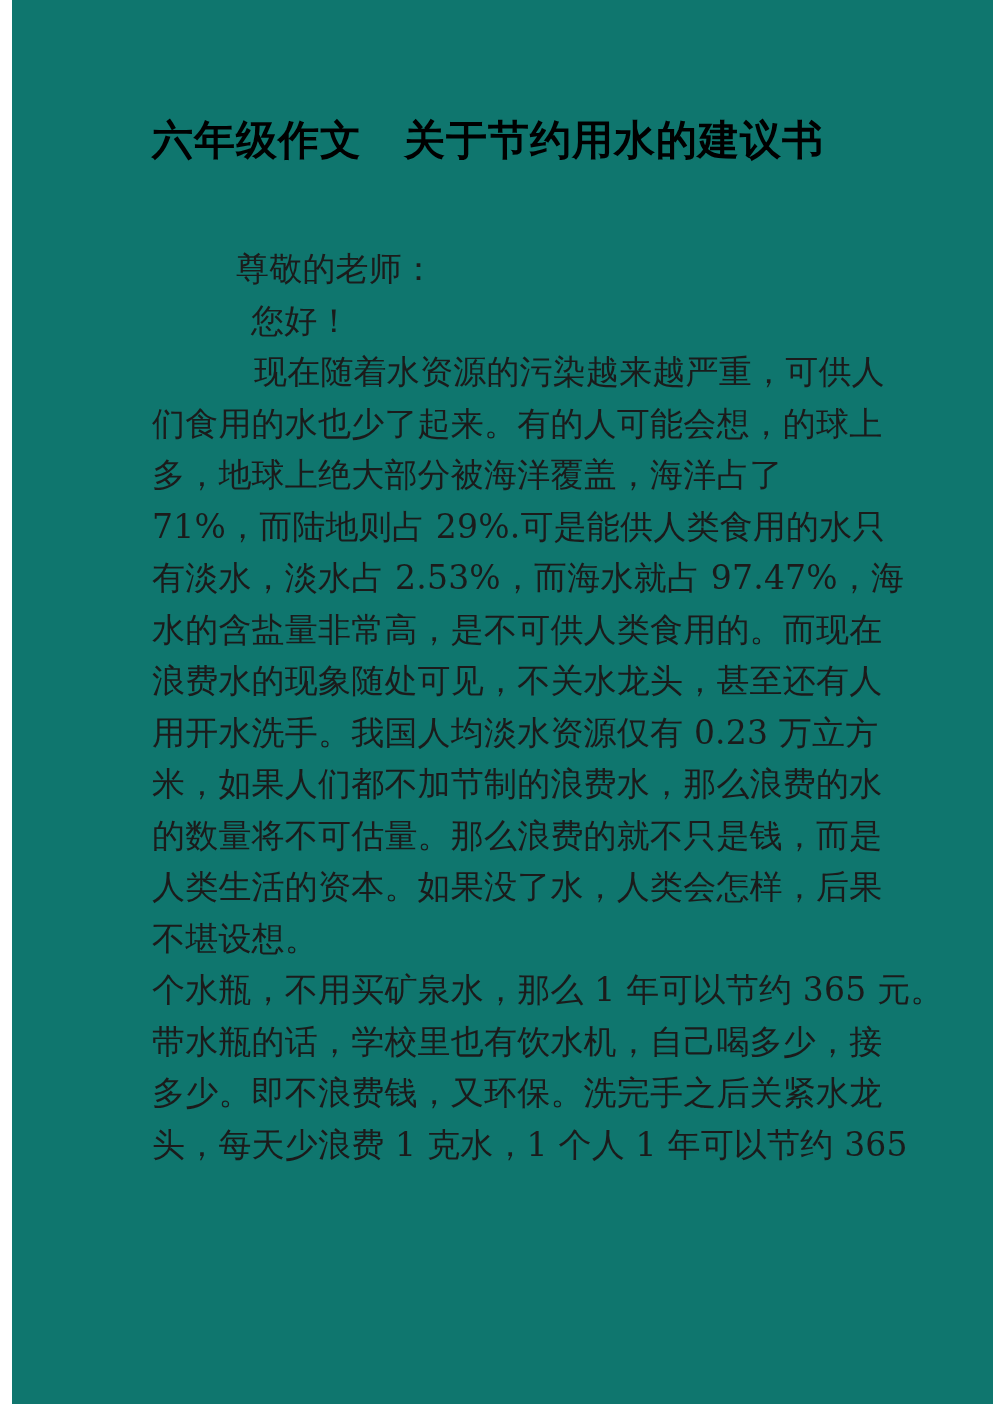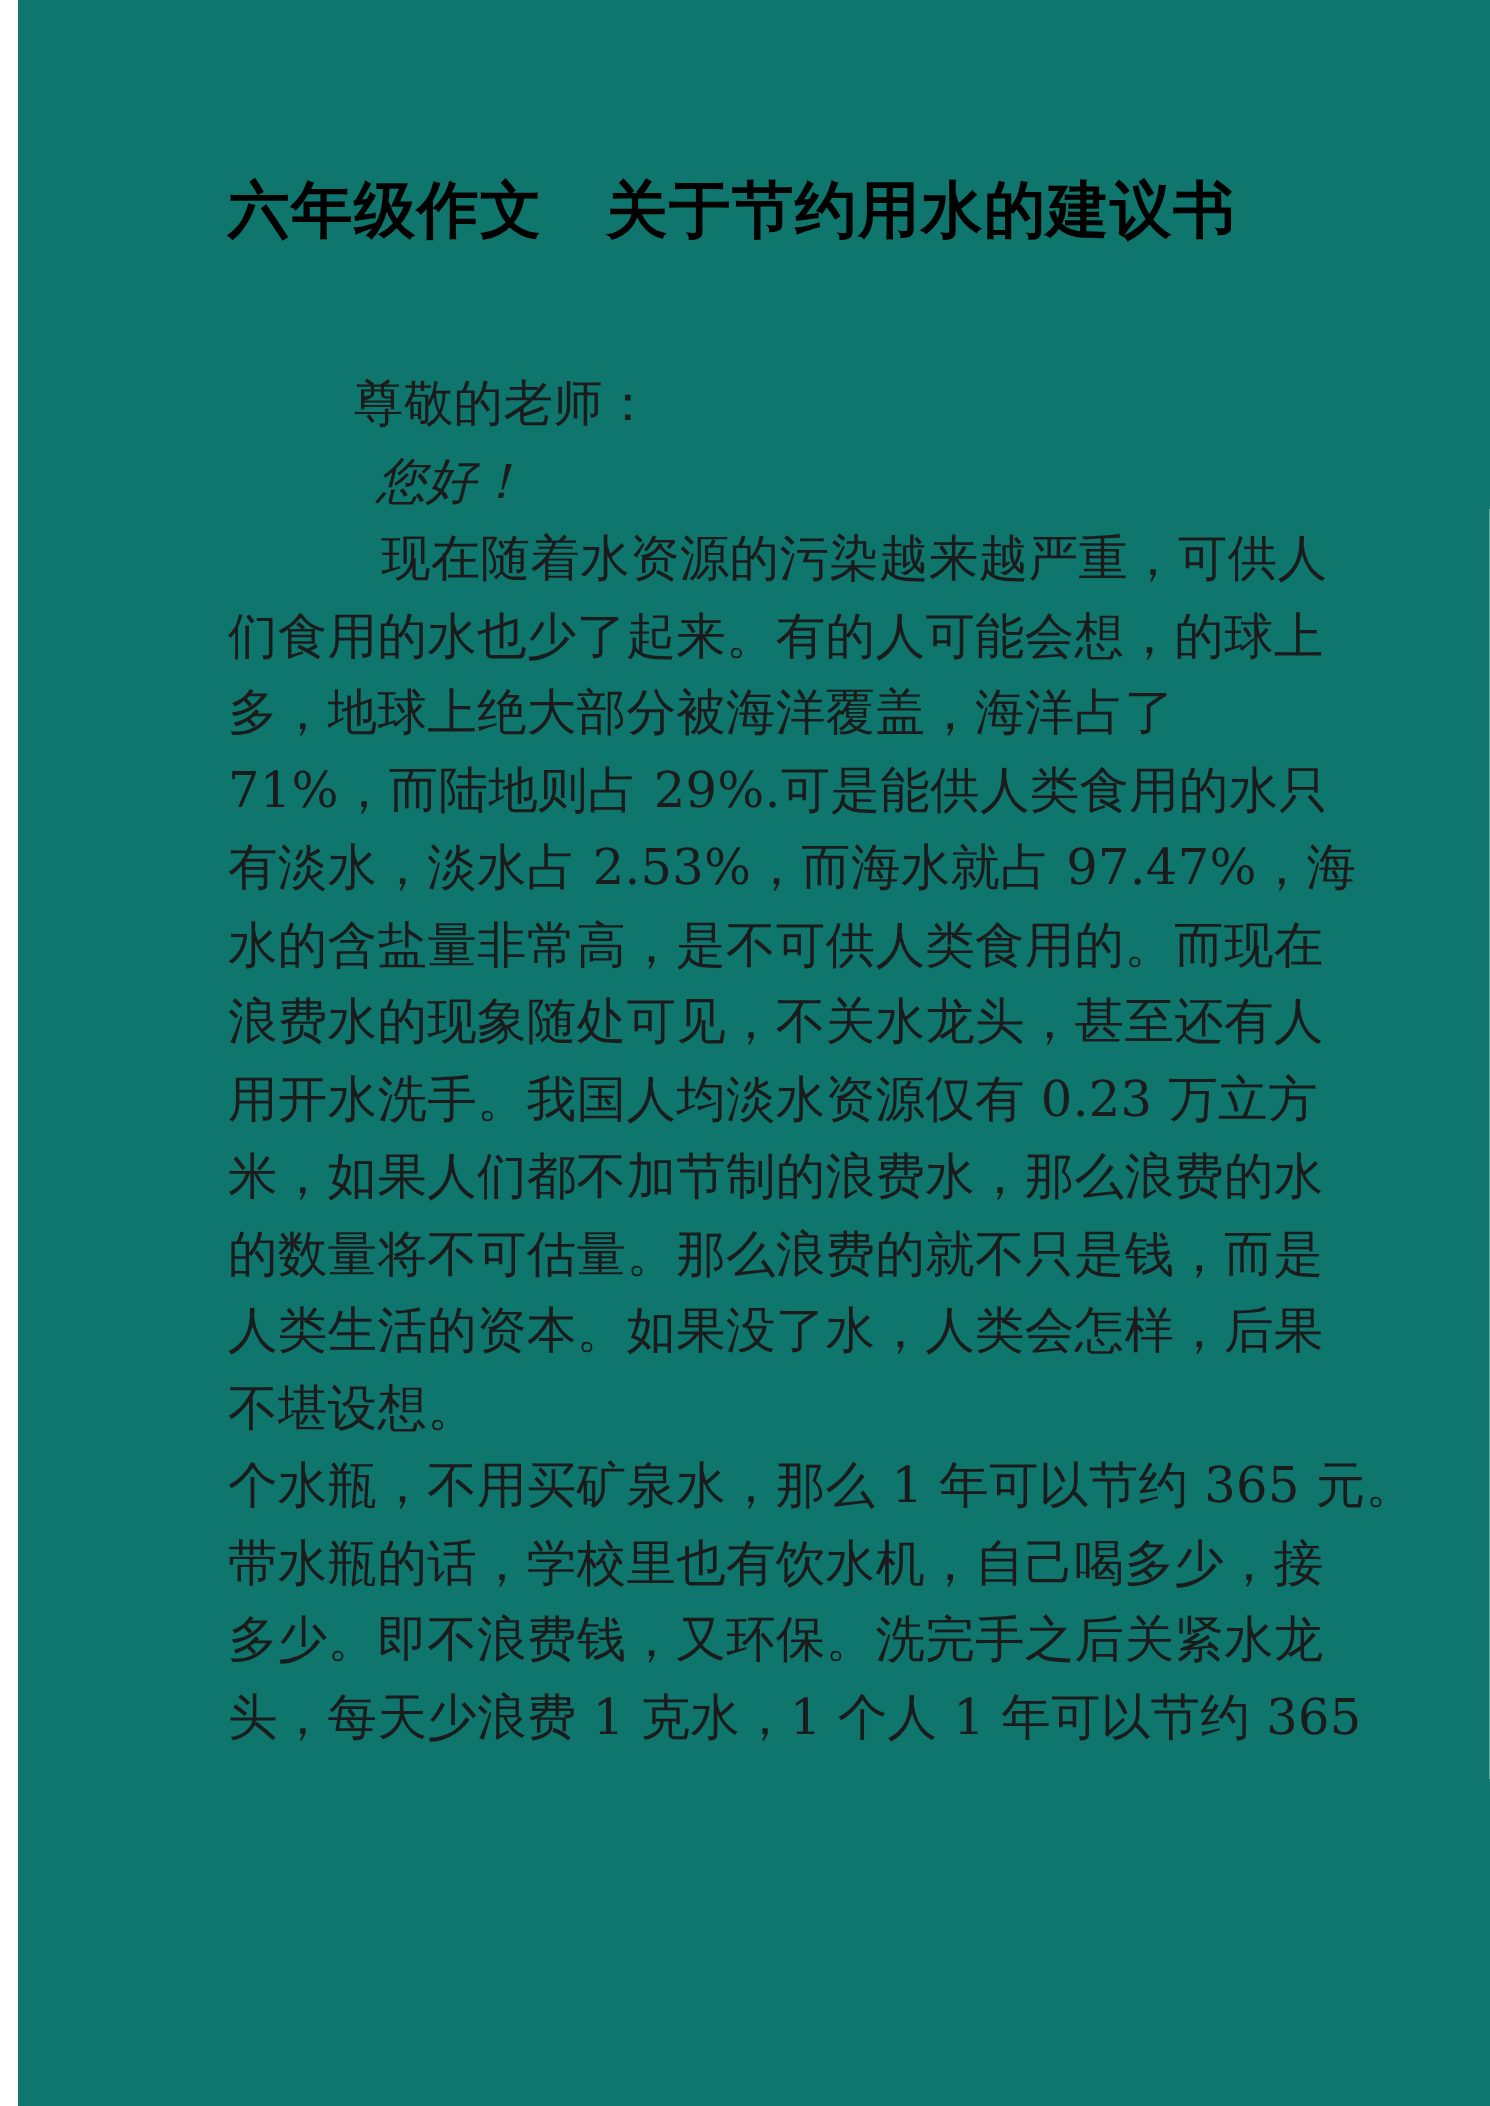--- a/index.html
+++ b/index.html
@@ -48,21 +48,21 @@
 
   .line {
     white-space: pre;
     height: 51.5px;
     font-family: "DejaVu Serif", "Liberation Serif", serif;
     letter-spacing: 0.2px;
   }
 
   
   .ind-salutation { padding-left: 84px; }
-  .ind-greeting   { padding-left: 99px; font-style: italic; }
+  .ind-greeting   { padding-left: 99px; }
   .ind-para       { padding-left: 102px; }
   .ind-para-wide  { padding-left: 99px; }
   .ind-none       { padding-left: 0; }
 </style>
 </head>
 <body>
 
 <div class="page">
 
   <div class="doc-title">六年级作文　关于节约用水的建议书</div>

